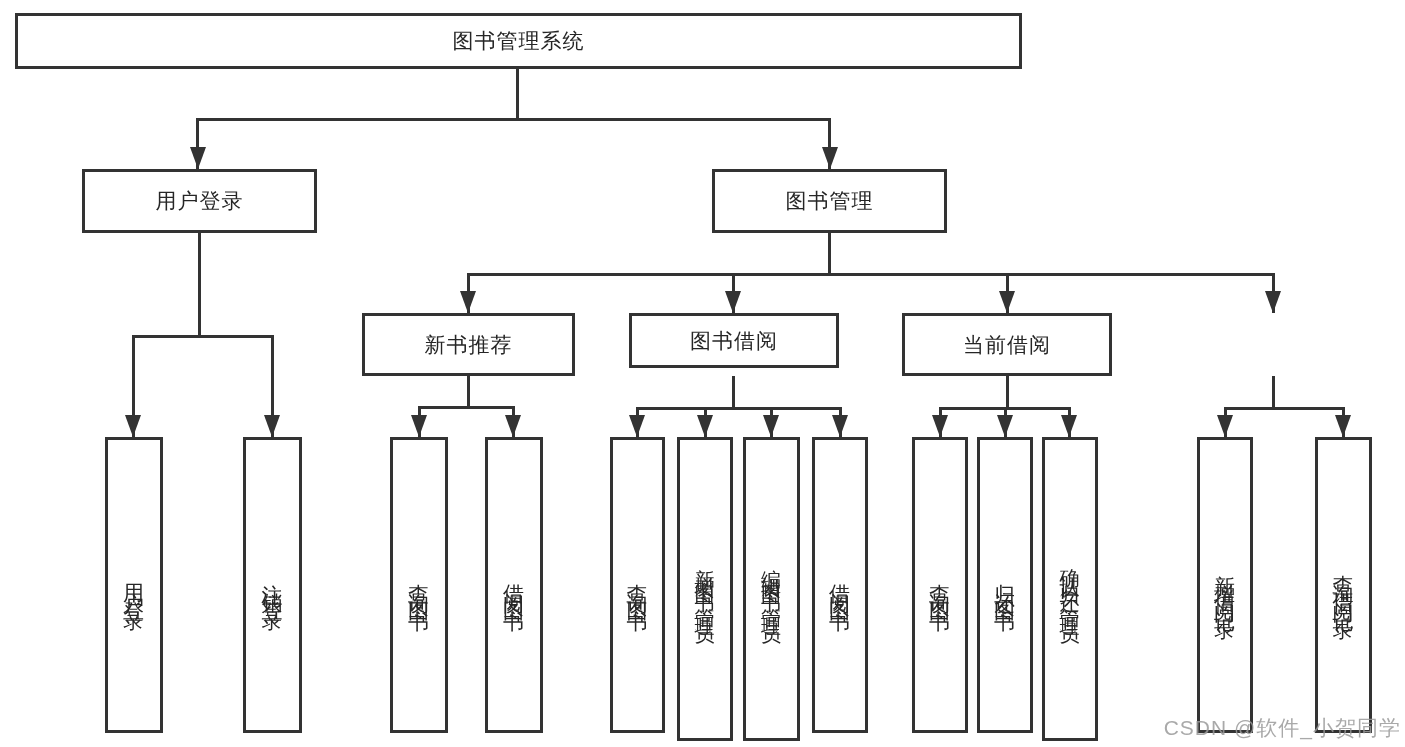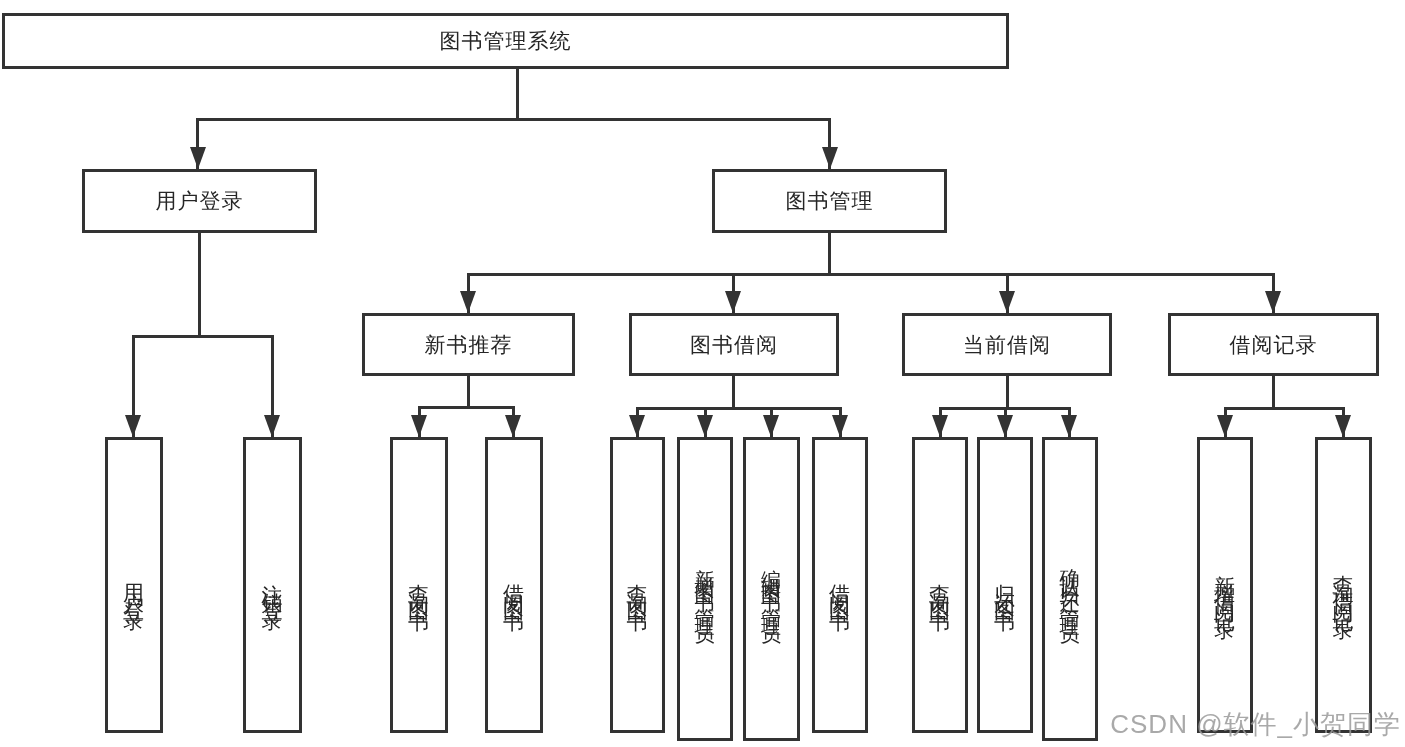--- a/index.html
+++ b/index.html
@@ -18,21 +18,21 @@
   }
   .leaf.admin .vtext{letter-spacing:8px;font-size:20px;}
   .hl{position:absolute;height:3px;background:#333333;}
   .vl{position:absolute;width:3px;background:#333333;}
   .ar{
     position:absolute;width:0;height:0;
     border-left:8px solid transparent;border-right:8px solid transparent;
     border-top:22px solid #333333;
   }
   .watermark{
-    position:absolute;right:4px;bottom:5px;font-size:26px;color:rgba(154,154,154,0.85);
+    position:absolute;right:4px;bottom:5px;font-size:21px;color:rgba(154,154,154,0.85);
     letter-spacing:1px;white-space:nowrap;
   }
 </style>
 </head>
 <body>
 
 <div class="canvas">
 
   <div class="vl" style="left:516px;top:69px;height:49px;"></div>
   <div class="hl" style="left:196px;top:118px;width:635px;"></div>
@@ -86,42 +86,39 @@
   <div class="ar" style="left:997px;top:415px;"></div>
   <div class="ar" style="left:1061px;top:415px;"></div>
 
   <div class="vl" style="left:1272px;top:376px;height:31px;"></div>
   <div class="hl" style="left:1224px;top:407px;width:120px;"></div>
   <div class="vl" style="left:1224px;top:407px;height:30px;"></div>
   <div class="vl" style="left:1342px;top:407px;height:30px;"></div>
   <div class="ar" style="left:1217px;top:415px;"></div>
   <div class="ar" style="left:1335px;top:415px;"></div>
 
-  <div class="box hnode" style="left:2px;top:13px;width:1007px;height:56px;">
+  <div class="box hnode" style="left:15px;top:13px;width:1007px;height:56px;">
     <span>图书管理系统</span>
   </div>
 
   <div class="box hnode" style="left:82px;top:169px;width:235px;height:64px;">
     <span>用户登录</span>
   </div>
   <div class="box hnode" style="left:362px;top:313px;width:213px;height:63px;">
     <span>新书推荐</span>
   </div>
 
   <div class="box hnode" style="left:712px;top:169px;width:235px;height:64px;">
     <span>图书管理</span>
   </div>
-  <div class="box hnode" style="left:629px;top:313px;width:210px;height:63px;">
+  <div class="box hnode" style="left:629px;top:313px;width:210px;height:55px;">
     <span>图书借阅</span>
   </div>
   <div class="box hnode" style="left:902px;top:313px;width:210px;height:63px;align-items:center;">
     <span>当前借阅</span>
-  </div>
-  <div class="box hnode" style="left:1168px;top:313px;width:211px;height:63px;">
-    <span>借阅记录</span>
   </div>
 
   <div class="box leaf" style="left:105px;top:437px;width:58px;height:296px;">
     <span class="vtext">用户登录</span>
   </div>
   <div class="box leaf" style="left:243px;top:437px;width:59px;height:296px;">
     <span class="vtext">注销登录</span>
   </div>
 
   <div class="box leaf" style="left:390px;top:437px;width:58px;height:296px;">

